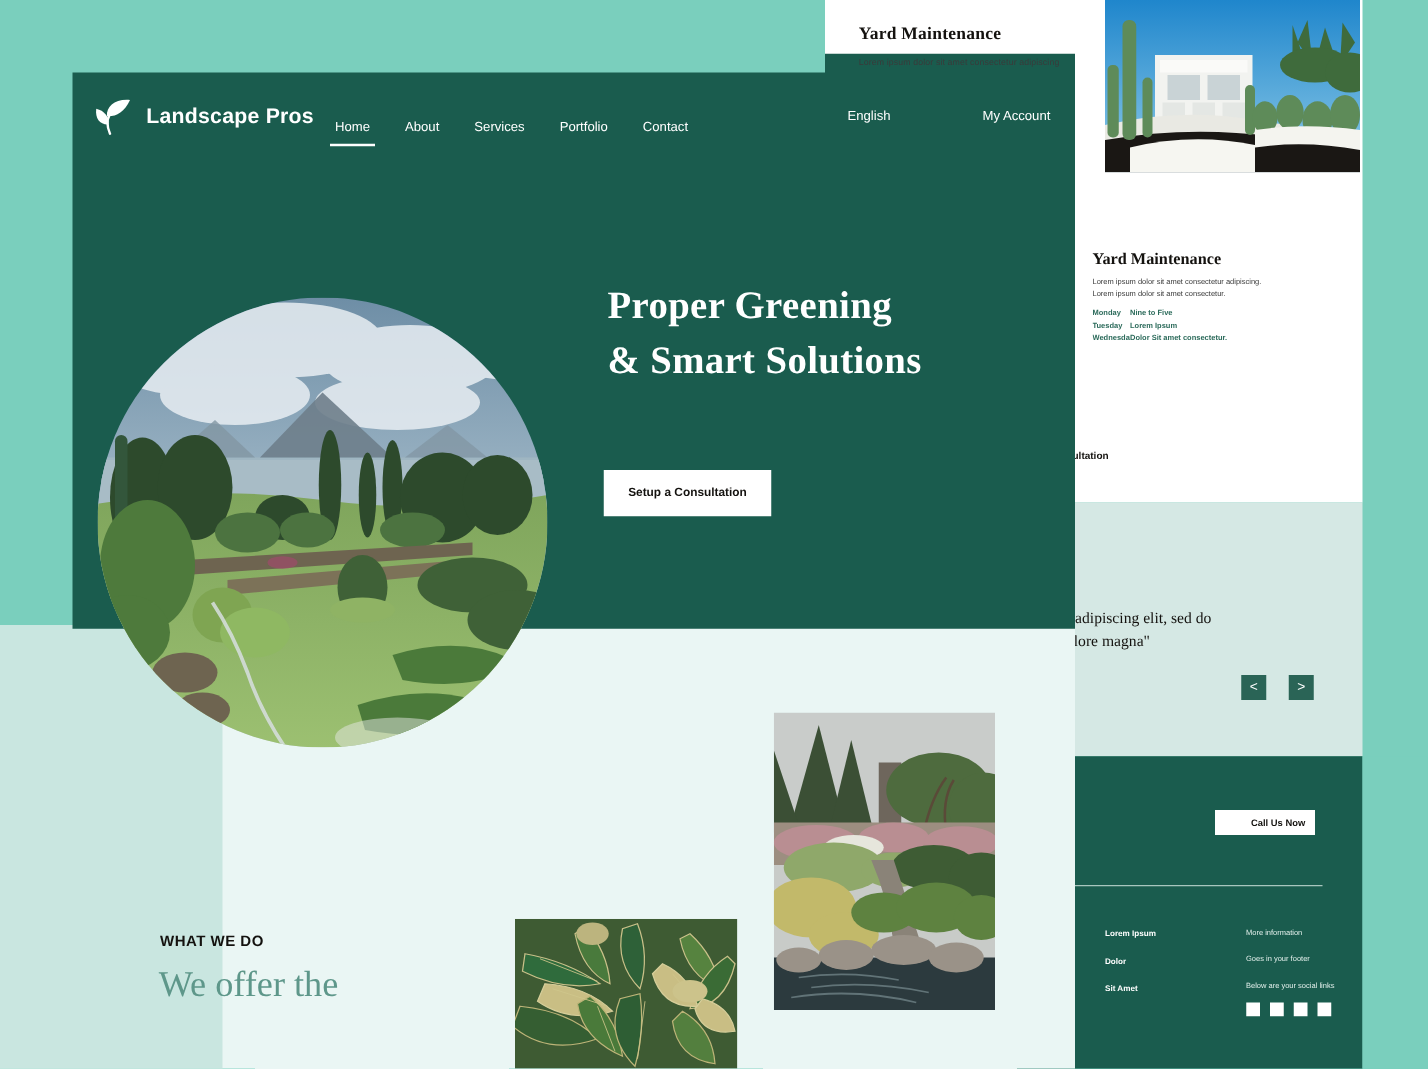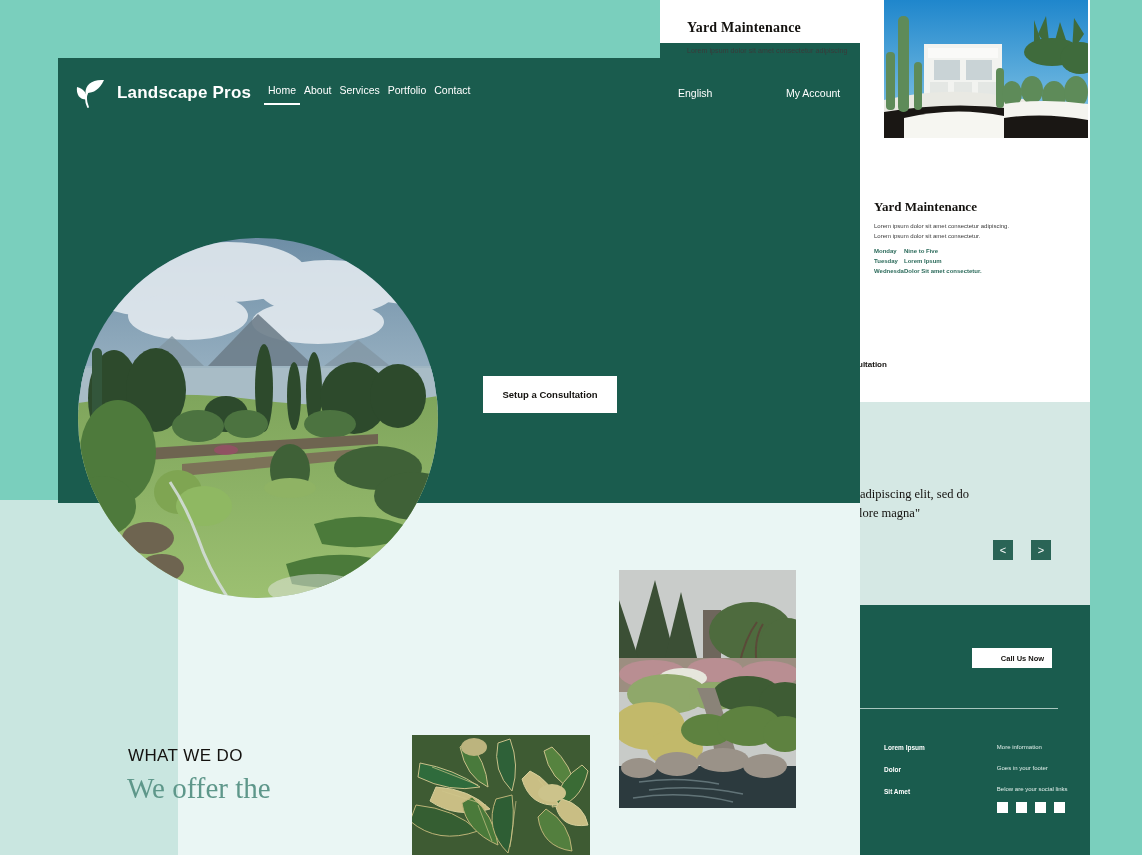--- a/index.html
+++ b/index.html
@@ -125,21 +125,21 @@
     background:#1A5C4E;
     overflow:visible;
   }
 
   
   .nav-logo { position:absolute; left:74px; top:78px; display:flex; align-items:center; gap:11px; }
   .leaf-icon { width:32px; height:30px; display:block; }
   .brand {
     font-size:17px; font-weight:bold; color:#ffffff; letter-spacing:.2px;
   }
-  .nav-links { position:absolute; left:264px; top:84px; display:flex; align-items:flex-start; }
+  .nav-links { position:absolute; left:264px; top:96px; display:flex; gap:20px; align-items:flex-start; }
   .nav-link {
     font-size:10.5px; color:#ffffff; padding:0 4px 9px 4px;
     cursor:pointer; white-space:nowrap; position:relative;
   }
   .nav-link.active::after {
     content:""; position:absolute; left:0; right:0; bottom:0;
     height:2px; background:#ffffff;
   }
   .nav-right { position:absolute; left:678px; top:87px; display:flex; gap:0; }
   .nav-lang { font-size:10.5px; color:#ffffff; cursor:pointer; width:108px; }
@@ -162,21 +162,21 @@
   .hero-btn {
     position:absolute; left:483px; top:376px; width:134px; height:37px;
     background:#ffffff; color:#14120f; font-size:9.5px; font-weight:bold;
     display:flex; align-items:center; justify-content:center;
     border:none; cursor:pointer; font-family:"Liberation Sans", sans-serif;
   }
 
   
   .wwd-eyebrow {
     position:absolute; left:128px; top:746px;
-    font-size:17px; font-weight:normal; color:#14120f; letter-spacing:.4px;
+    font-size:12px; font-weight:bold; color:#14120f; letter-spacing:.4px;
   }
   .wwd-title {
     position:absolute; left:127px; top:770px; width:300px;
     font-family:"Liberation Serif", serif; font-weight:normal;
     font-size:29px; line-height:1.26; color:#5E978A;
   }
   .img-leaves {
     position:absolute; left:412px; top:735px; width:178px; height:120px; overflow:hidden;
   }
   .img-garden {
@@ -385,20 +385,24 @@
     <span class="nav-link">Services</span>
     <span class="nav-link">Portfolio</span>
     <span class="nav-link">Contact</span>
   </div>
 
   <div class="nav-right">
     <span class="nav-lang">English</span>
     <span class="nav-acct">My Account</span>
   </div>
 
+  <div class="hero-title">
+    <div>Proper Greening</div>
+    <div>&amp; Smart Solutions</div>
+  </div>
   <button class="hero-btn">Setup a Consultation</button>
 
   <div class="wwd-eyebrow">WHAT WE DO</div>
   <div class="wwd-title">
     <div>We offer the</div>
   </div>
 
   <div class="img-leaves">
     <svg width="178" height="120" viewBox="0 0 178 120">
       <rect width="178" height="120" fill="#3E5B33"></rect>

